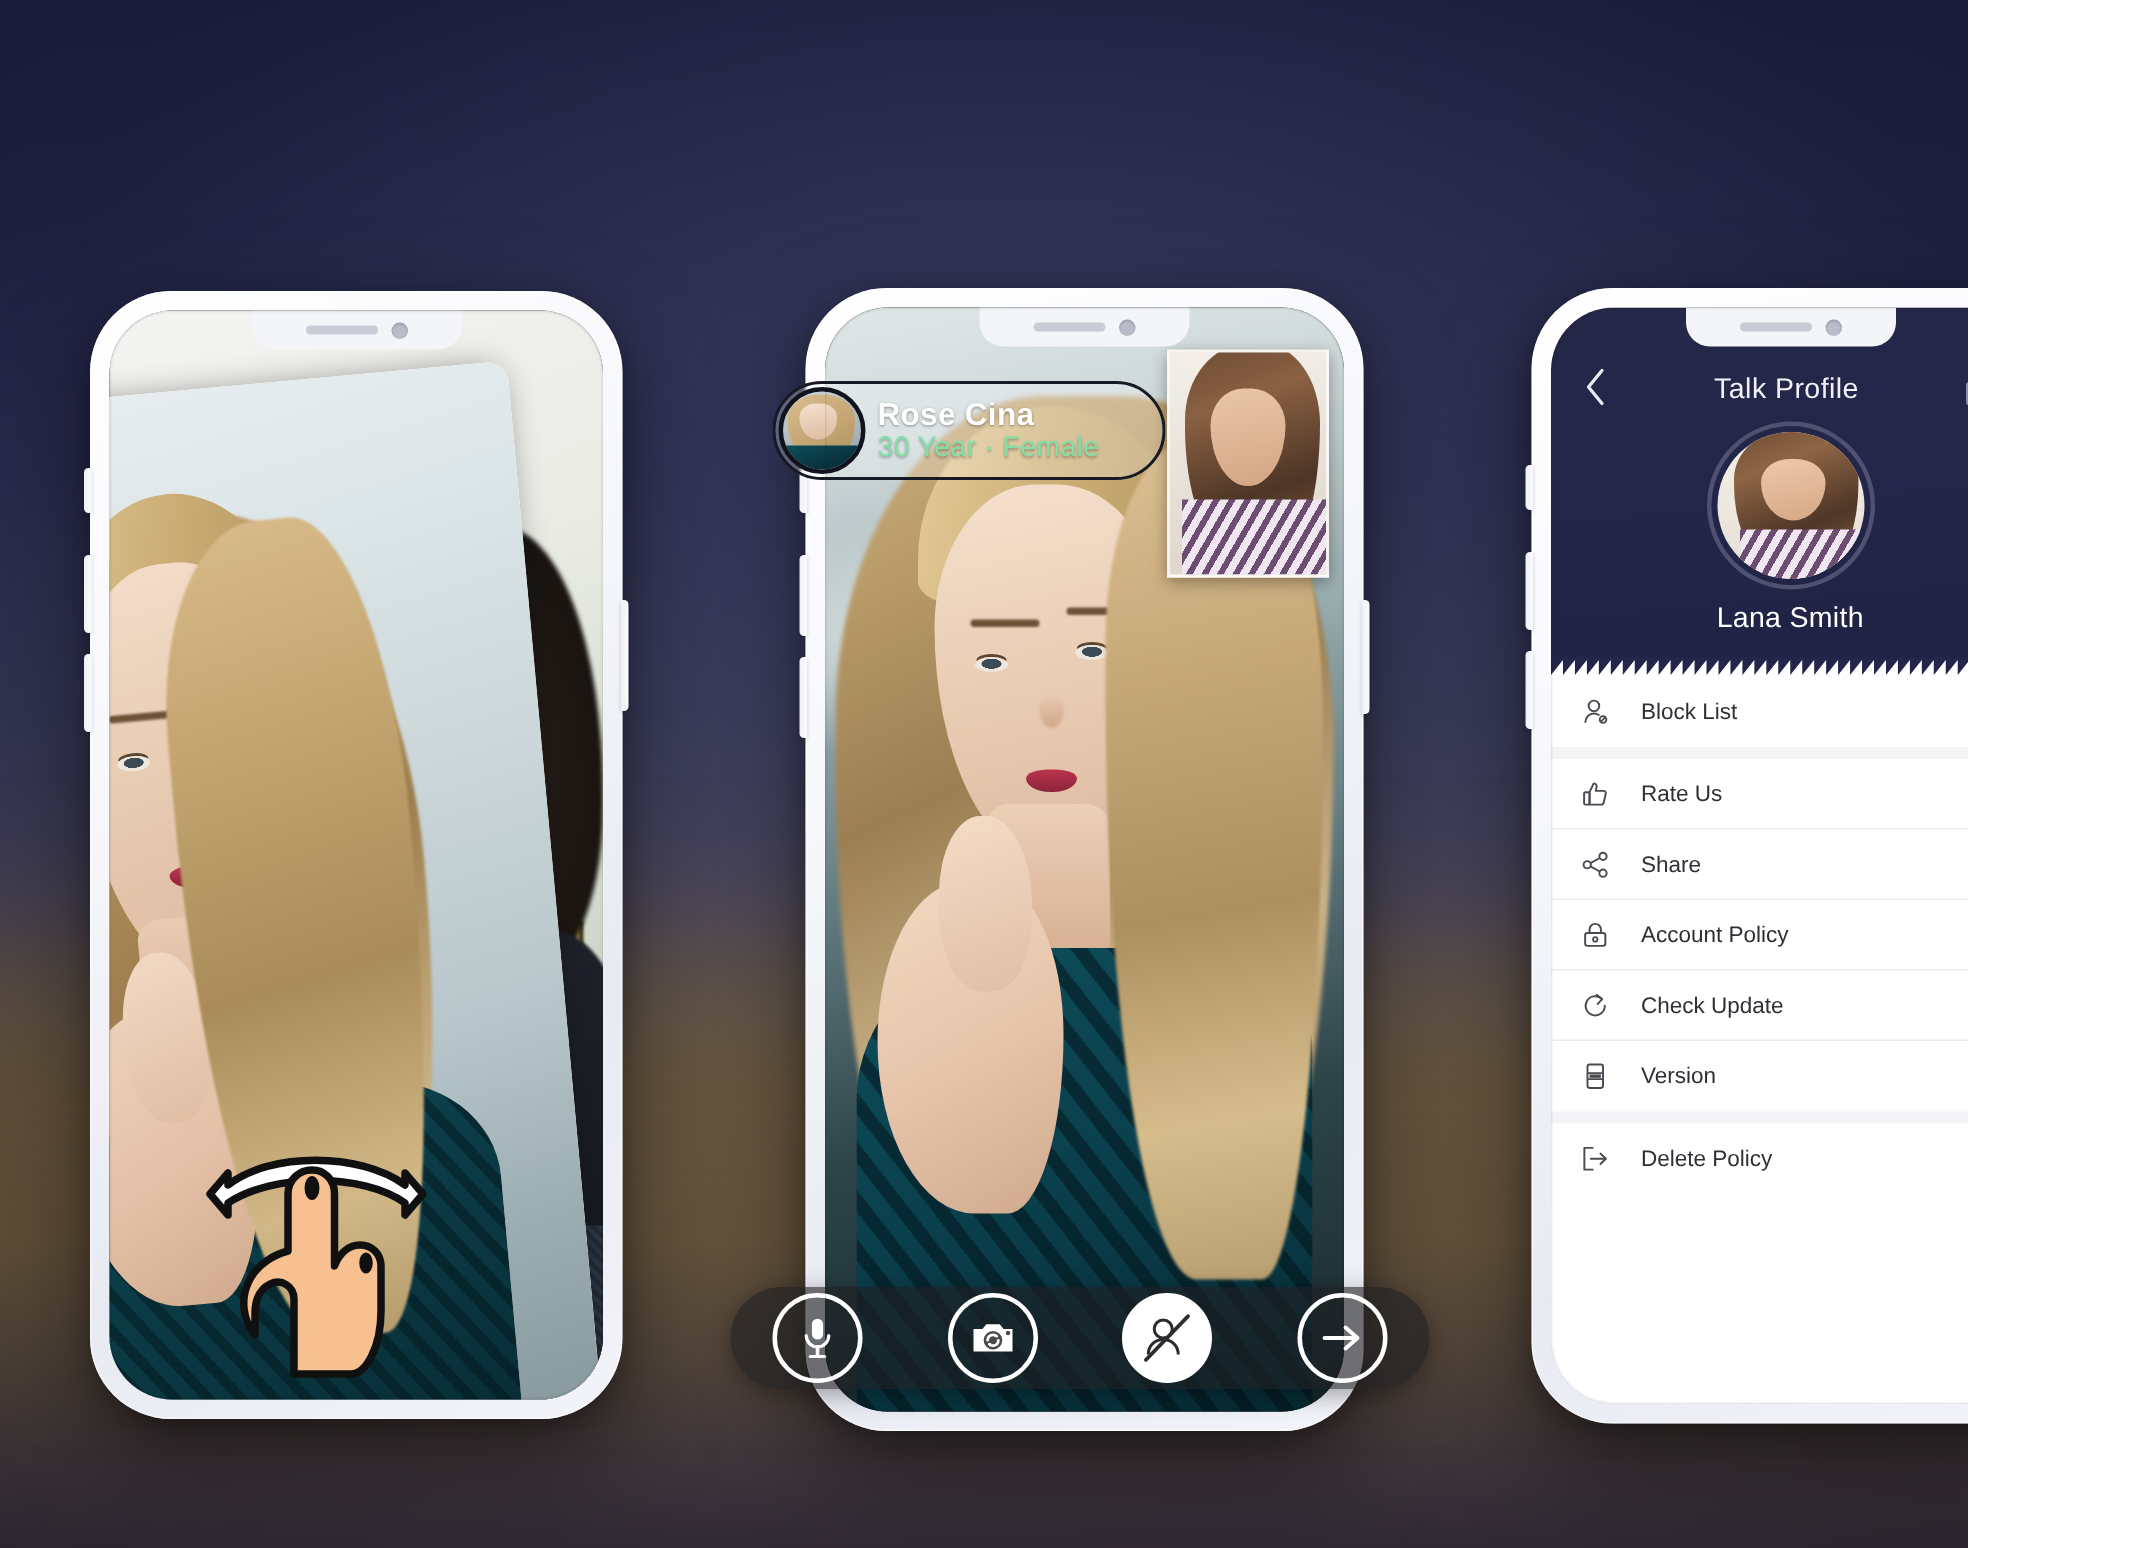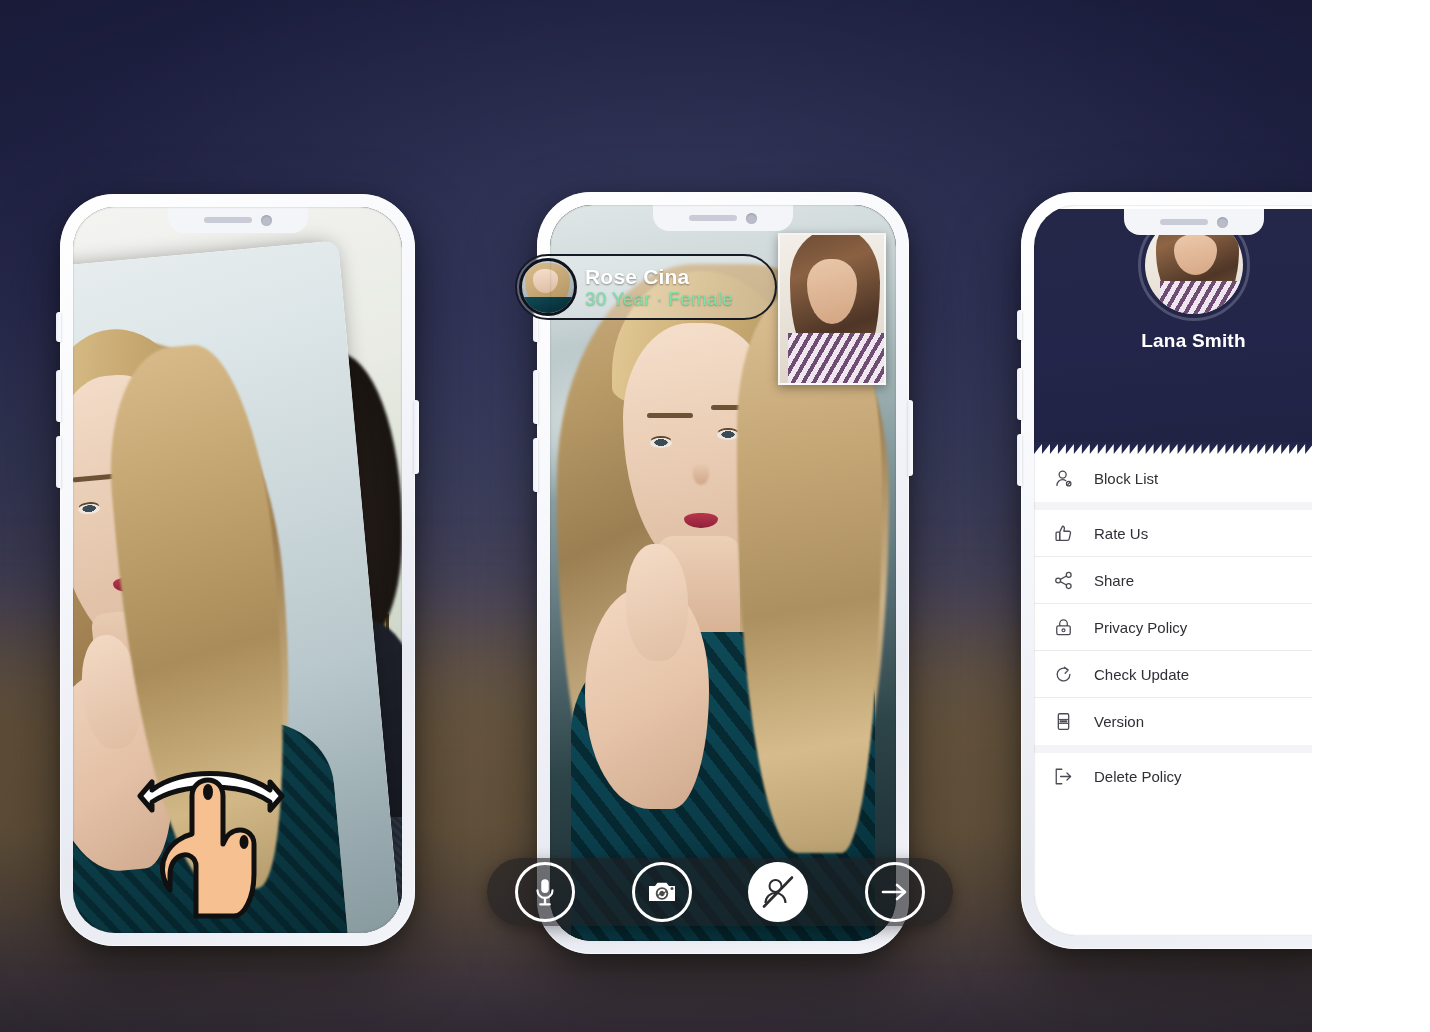--- a/index.html
+++ b/index.html
@@ -390,21 +390,21 @@
   }
   .a3-hair { position:absolute; left:12%; top:-2%; width:84%; height:92%;
     background: linear-gradient(158deg,#6f4c35 0%, #8e6545 28%, #4f3627 68%, #7f5a3e 100%);
     border-radius: 48% 44% 26% 34% / 38% 40% 62% 60%; }
   .a3-face { position:absolute; left:30%; top:18%; width:44%; height:42%;
     background: linear-gradient(168deg,#ecc9ab,#d6a785); border-radius:44% 46% 50% 50% / 38% 38% 62% 62%; }
   .a3-dress { position:absolute; left:16%; bottom:0; width:90%; height:34%;
     background: repeating-linear-gradient(120deg,#6d4e72 0 4px,#efe6ef 4px 9px); }
   .p3-username {
     text-align: center; color: #ffffff;
-    font-size: 19px; font-weight: 700; margin-top: 9px; letter-spacing: .2px;
+    font-size: 19px; font-weight: 400; margin-top: 9px; letter-spacing: .2px;
   }
   .p3-zigzag {
     position: absolute; left: 0; bottom: -1px; width: 100%; height: 14px;
     background-color: #ffffff;
     -webkit-mask-image: linear-gradient(#000,#000);
   }
   .p3-zigzag svg { display: block; width: 100%; height: 14px; }
 
   .p3-menu { background: #f4f4f6; }
   .menu-group { background: #ffffff; margin-bottom: 8px; }
@@ -594,20 +594,34 @@
     <div class="btn-side btn-left" style="top:242px;height:52px;"></div>
     <div class="btn-side btn-right" style="top:206px;height:74px;"></div>
 
     <div class="screen">
       <div class="p3-header">
         <div class="notch">
           <div class="notch-speaker"></div>
           <div class="notch-cam"></div>
         </div>
 
+        <div class="p3-topbar">
+          <div class="p3-back">
+            <svg width="16" height="26" viewBox="0 0 16 26">
+              <polyline points="12,2 3,13 12,24" fill="none" stroke="#e9eaf2" stroke-width="2.2" stroke-linecap="round" stroke-linejoin="round"></polyline>
+            </svg>
+          </div>
+          <div class="p3-title">Talk Profile</div>
+          <div class="p3-edit">
+            <svg width="21" height="21" viewBox="0 0 22 22">
+              <path d="M16.5 12.5V19a1.5 1.5 0 0 1-1.5 1.5H3A1.5 1.5 0 0 1 1.5 19V7A1.5 1.5 0 0 1 3 5.5h6.5" fill="none" stroke="#8a8dab" stroke-width="1.6" stroke-linecap="round"></path>
+              <path d="M7.5 13.2l8.6-8.6 2.4 2.4-8.6 8.6-3.2.8z" fill="none" stroke="#8a8dab" stroke-width="1.6" stroke-linejoin="round"></path>
+            </svg>
+          </div>
+        </div>
 
         <div class="p3-avatar-wrap">
           <div class="p3-avatar">
             <div class="a3-hair"></div>
             <div class="a3-face"></div>
             <div class="a3-dress"></div>
           </div>
         </div>
 
         <div class="p3-username">Lana Smith</div>
@@ -674,21 +688,21 @@
           </div>
 
           <div class="menu-row">
             <span class="menu-icon">
               <svg width="19" height="19" viewBox="0 0 22 22">
                 <rect x="3.2" y="9.2" width="15.6" height="10" rx="1.8" fill="none" stroke="#4a4a52" stroke-width="1.5"></rect>
                 <path d="M6.6 9.2V6.6a4.4 4.4 0 0 1 8.8 0v2.6" fill="none" stroke="#4a4a52" stroke-width="1.5"></path>
                 <circle cx="11" cy="14.2" r="1.7" fill="none" stroke="#4a4a52" stroke-width="1.4"></circle>
               </svg>
             </span>
-            <span class="menu-label">Privacy Policy</span>
+            <span class="menu-label">Account Policy</span>
             <span class="menu-value"></span>
           </div>
 
 
           <div class="menu-row">
             <span class="menu-icon">
               <svg width="19" height="19" viewBox="0 0 22 22">
                 <path d="M18.4 11a7.4 7.4 0 1 1-2.6-5.6" fill="none" stroke="#4a4a52" stroke-width="1.5" stroke-linecap="round"></path>
                 <polyline points="12.2,2.6 16.4,5.9 12.9,9.6" fill="none" stroke="#4a4a52" stroke-width="1.5" stroke-linecap="round" stroke-linejoin="round"></polyline>
               </svg>

